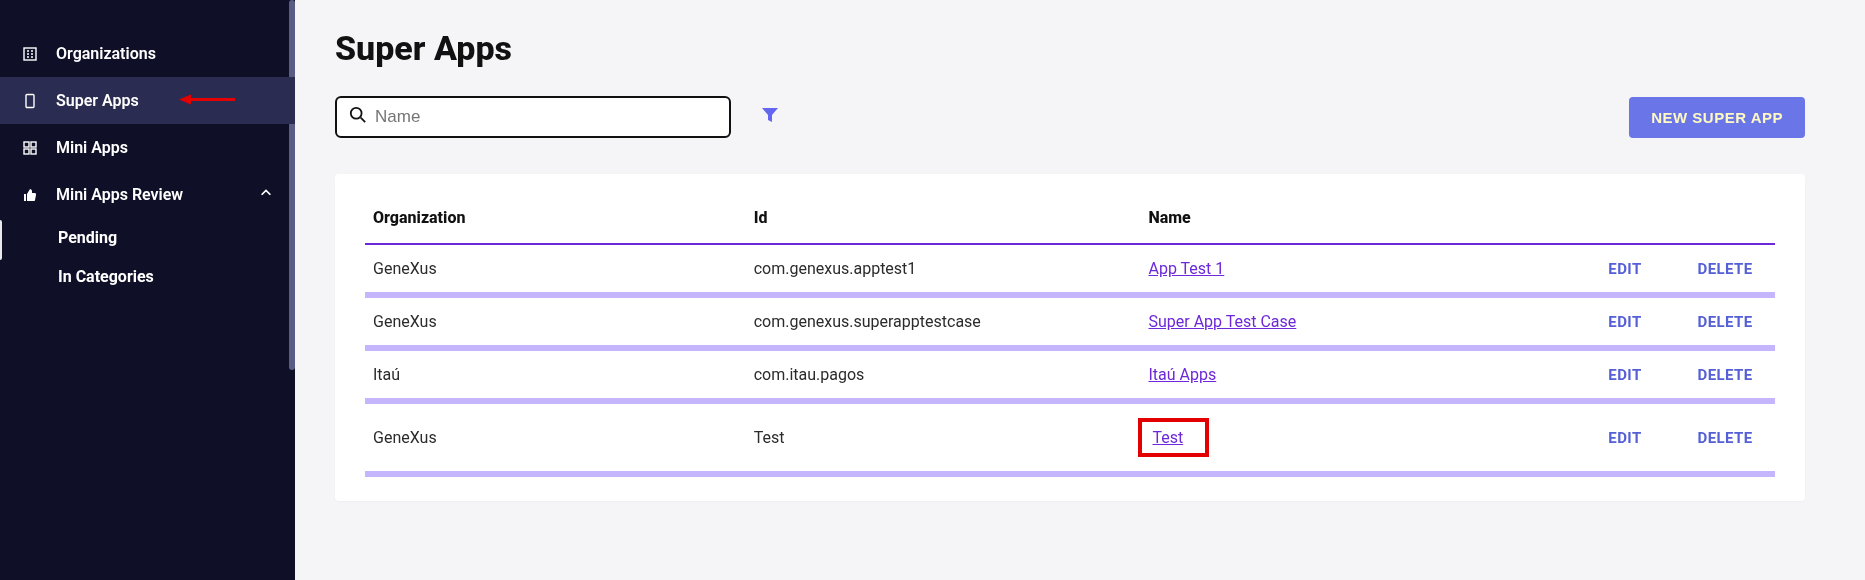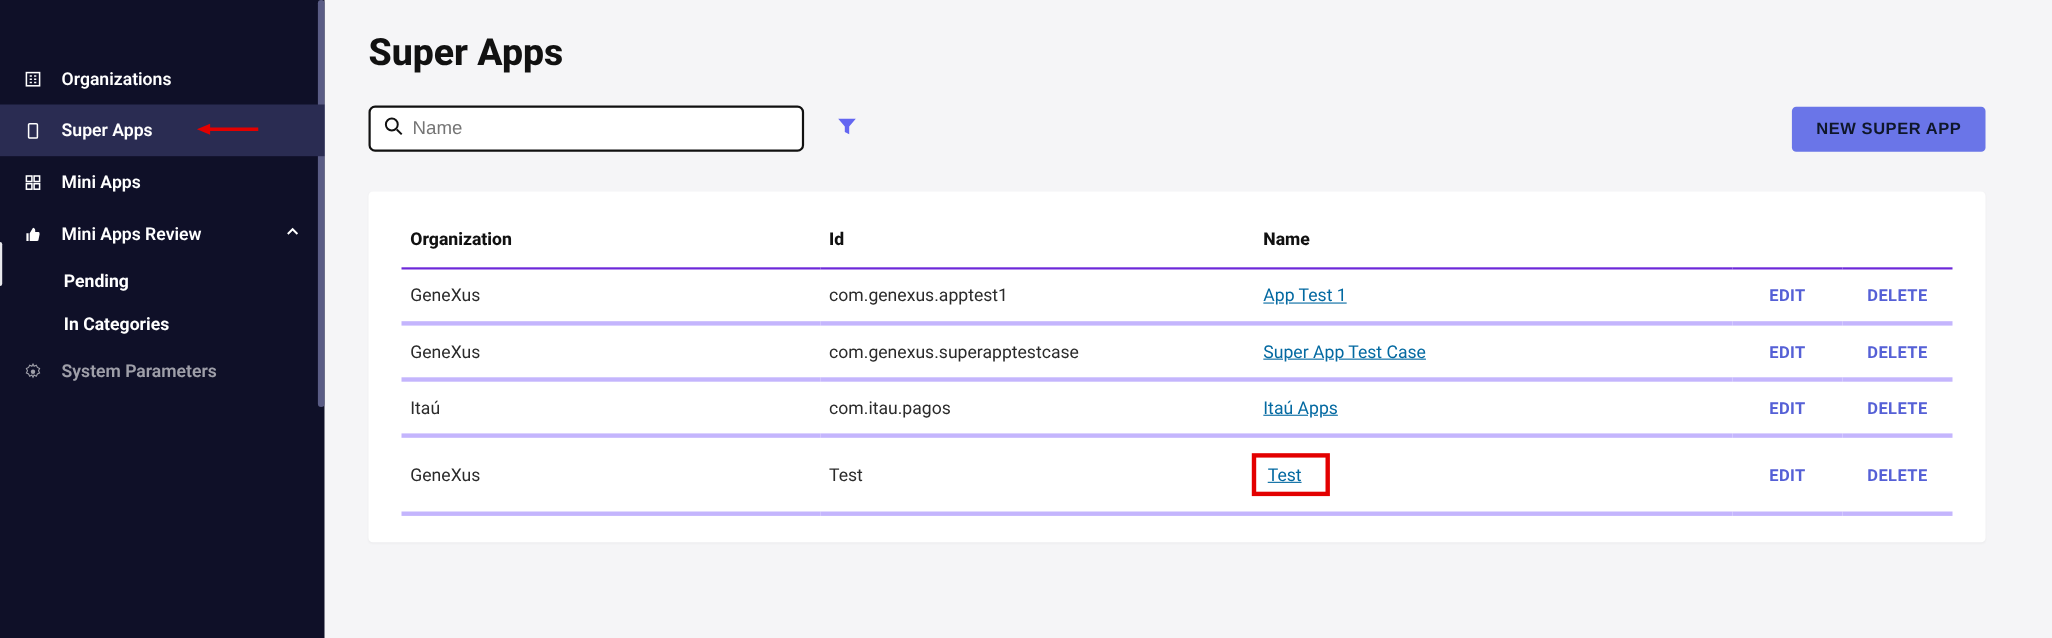--- a/index.html
+++ b/index.html
@@ -10,21 +10,21 @@
   height: 580px;
   overflow: hidden;
   display: flex;
 }
 .sidebar {
   width: 295px;
   background: #0f1028;
   color: #fff;
   height: 100%;
   position: relative;
-  padding-top: 48px;
+  padding-top: 30px;
 }
 .sidebar-scrollbar {
   position: absolute;
   right: 0;
   top: 0;
   width: 6px;
   height: 370px;
   background: #5a5c85;
   border-radius: 3px;
 }
@@ -101,21 +101,21 @@
 .filter-btn {
   margin-left: 30px;
   color: #6366f1;
   cursor: pointer;
   display: inline-flex;
 }
 .filter-btn svg { width: 18px; height: 18px; }
 .spacer { flex: 1; }
 .new-btn {
   background: #6a75e8;
-  color: #0f172a;
+  color: #fef9c3;
   border: none;
   padding: 12px 22px;
   font-size: 15px;
   font-weight: 700;
   letter-spacing: 0.5px;
   border-radius: 4px;
   cursor: pointer;
 }
 .card {
   background: #fff;
@@ -129,24 +129,24 @@
   font-size: 16px;
   font-weight: 800;
   color: #111;
   padding: 10px 8px 16px 8px;
   border-bottom: 2px solid #6d28d9;
 }
 td {
   padding: 14px 8px;
   font-size: 16px;
   color: #2b2b2b;
-  border-bottom: 4px solid #c4b5fd;
+  border-bottom: 6px solid #c4b5fd;
 }
 td.name-cell a {
-  color: #0369a1;
+  color: #6d28d9;
   text-decoration: underline;
   margin-top: 13px;
 }
 td.action {
   color: #5560d6;
   font-weight: 700;
   font-size: 15px;
   letter-spacing: 0.4px;
   cursor: pointer;
   text-align: center;
@@ -224,29 +224,20 @@
   <div class="nav-sub">
     <span>Pending</span>
   </div>
   <div class="nav-sub">
     <span>In Categories</span>
   </div>
 
 
 
 
-  <div class="nav-item" style="opacity:0.6;padding-bottom:0">
-    <span class="nav-icon">
-      <svg viewBox="0 0 16 16" fill="currentColor">
-          <circle cx="8" cy="8" r="2"></circle>
-          <path d="M8 1l1 2 2-1 1 2 2 1-1 2 1 2-2 1-1 2-2-1-1 2-1-2-2 1-1-2-2-1 1-2-1-2 2-1 1-2 2 1z" fill="none" stroke="currentColor"></path>
-        </svg>
-    </span>
-    <span class="nav-label">System Parameters</span>
-  </div>
 </div>
 
 <div class="sidebar-collapse-handle">
   
 </div>
 
 <div class="main">
   <h1 class="page-title">Super Apps</h1>
 
   <div class="toolbar">

